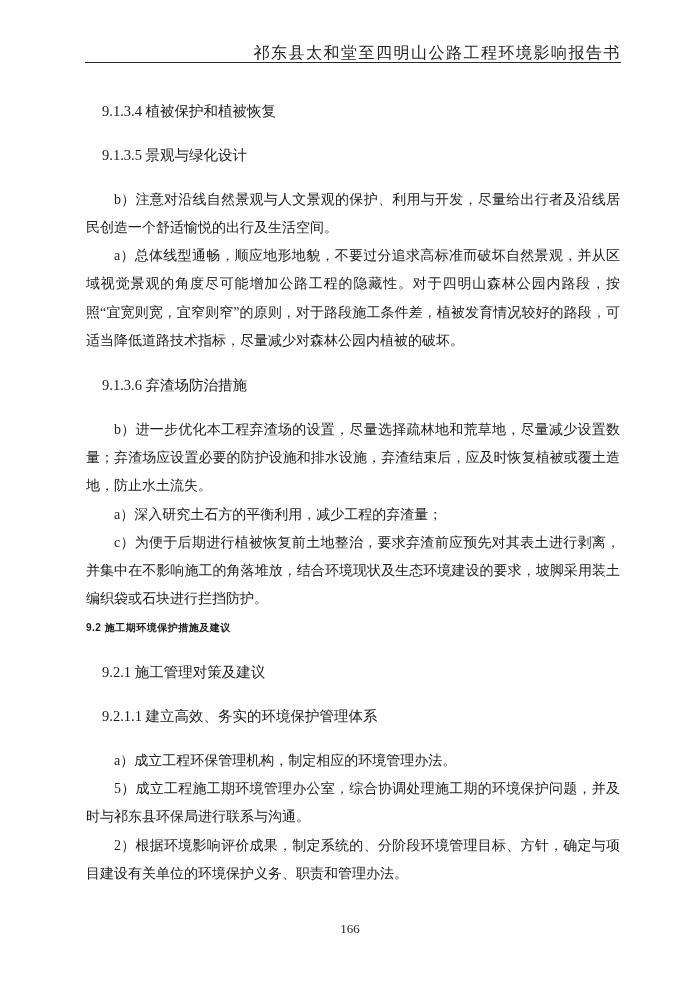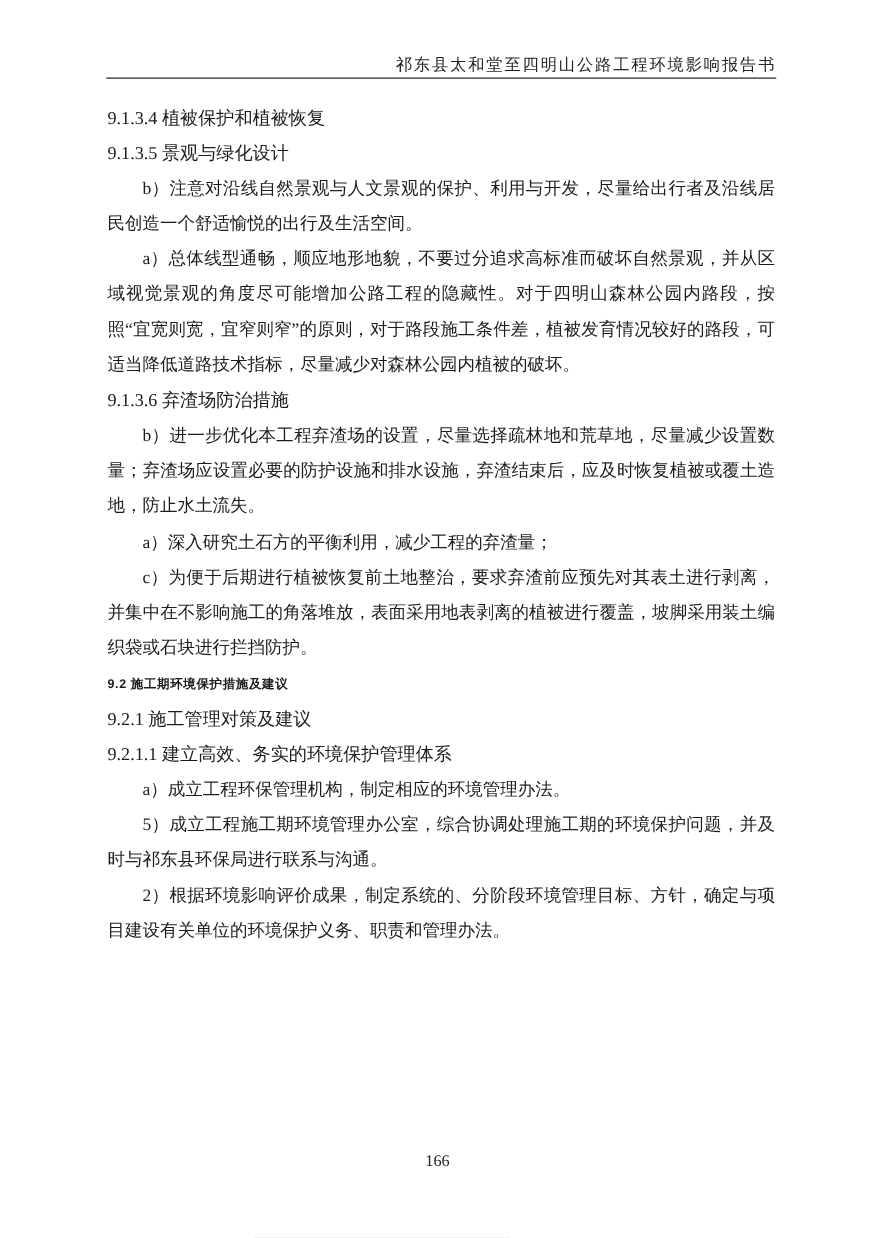--- a/index.html
+++ b/index.html
@@ -12,21 +12,21 @@
     font-family: "Liberation Serif", "DejaVu Serif", serif;
     color: #1c1c1c;
     overflow: hidden;
   }
   .header-title {
     position: absolute;
     left: 85px;
     right: 79px;
     top: 43px;
     text-align: right;
-    font-size: 13px;
+    font-size: 16px;
     letter-spacing: 1.5px;
     color: #242424;
     white-space: nowrap;
   }
   .header-rule {
     position: absolute;
     left: 85px;
     right: 79px;
     top: 62px;
     height: 0;
@@ -40,21 +40,21 @@
     font-size: 14px;
     line-height: 28.3px;
     text-align: justify;
     text-justify: inter-ideograph;
   }
   .para {
     margin: 0;
     text-indent: 2em;
   }
   .h-sub {
-    margin: 0;
+    margin: 16px;
     font-size: 14.5px;
     font-weight: normal;
     text-align: left;
   }
   .h-major {
     margin: 0;
     font-size: 10px;
     font-weight: bold;
     font-family: "Liberation Sans", "DejaVu Sans", sans-serif;
     text-align: left;
@@ -80,21 +80,21 @@
   <div class="header-rule"></div>
 
   <div class="content">
     <h4 class="h-sub">9.1.3.4  植被保护和植被恢复</h4>
     <h4 class="h-sub">9.1.3.5  景观与绿化设计</h4>
     <p class="para">b）注意对沿线自然景观与人文景观的保护、利用与开发，尽量给出行者及沿线居民创造一个舒适愉悦的出行及生活空间。</p>
     <p class="para">a）总体线型通畅，顺应地形地貌，不要过分追求高标准而破坏自然景观，并从区域视觉景观的角度尽可能增加公路工程的隐藏性。对于四明山森林公园内路段，按照“宜宽则宽，宜窄则窄”的原则，对于路段施工条件差，植被发育情况较好的路段，可适当降低道路技术指标，尽量减少对森林公园内植被的破坏。</p>
     <h4 class="h-sub">9.1.3.6  弃渣场防治措施</h4>
     <p class="para">b）进一步优化本工程弃渣场的设置，尽量选择疏林地和荒草地，尽量减少设置数量；弃渣场应设置必要的防护设施和排水设施，弃渣结束后，应及时恢复植被或覆土造地，防止水土流失。</p>
     <p class="para">a）深入研究土石方的平衡利用，减少工程的弃渣量；</p>
-    <p class="para">c）为便于后期进行植被恢复前土地整治，要求弃渣前应预先对其表土进行剥离，并集中在不影响施工的角落堆放，表面采用地表剥离的植被进行覆盖，坡脚采用装土编织袋或石块进行拦挡防护。</p>
+    <p class="para">c）为便于后期进行植被恢复前土地整治，要求弃渣前应预先对其表土进行剥离，并集中在不影响施工的角落堆放，结合环境现状及生态环境建设的要求，坡脚采用装土编织袋或石块进行拦挡防护。</p>
     <h3 class="h-major">9.2 施工期环境保护措施及建议</h3>
     <h4 class="h-sub">9.2.1  施工管理对策及建议</h4>
     <h4 class="h-sub">9.2.1.1  建立高效、务实的环境保护管理体系</h4>
     <p class="para">a）成立工程环保管理机构，制定相应的环境管理办法。</p>
     <p class="para">5）成立工程施工期环境管理办公室，综合协调处理施工期的环境保护问题，并及时与祁东县环保局进行联系与沟通。</p>
     <p class="para">2）根据环境影响评价成果，制定系统的、分阶段环境管理目标、方针，确定与项目建设有关单位的环境保护义务、职责和管理办法。</p>
   </div>
 
   <div class="page-number">166</div>
 

